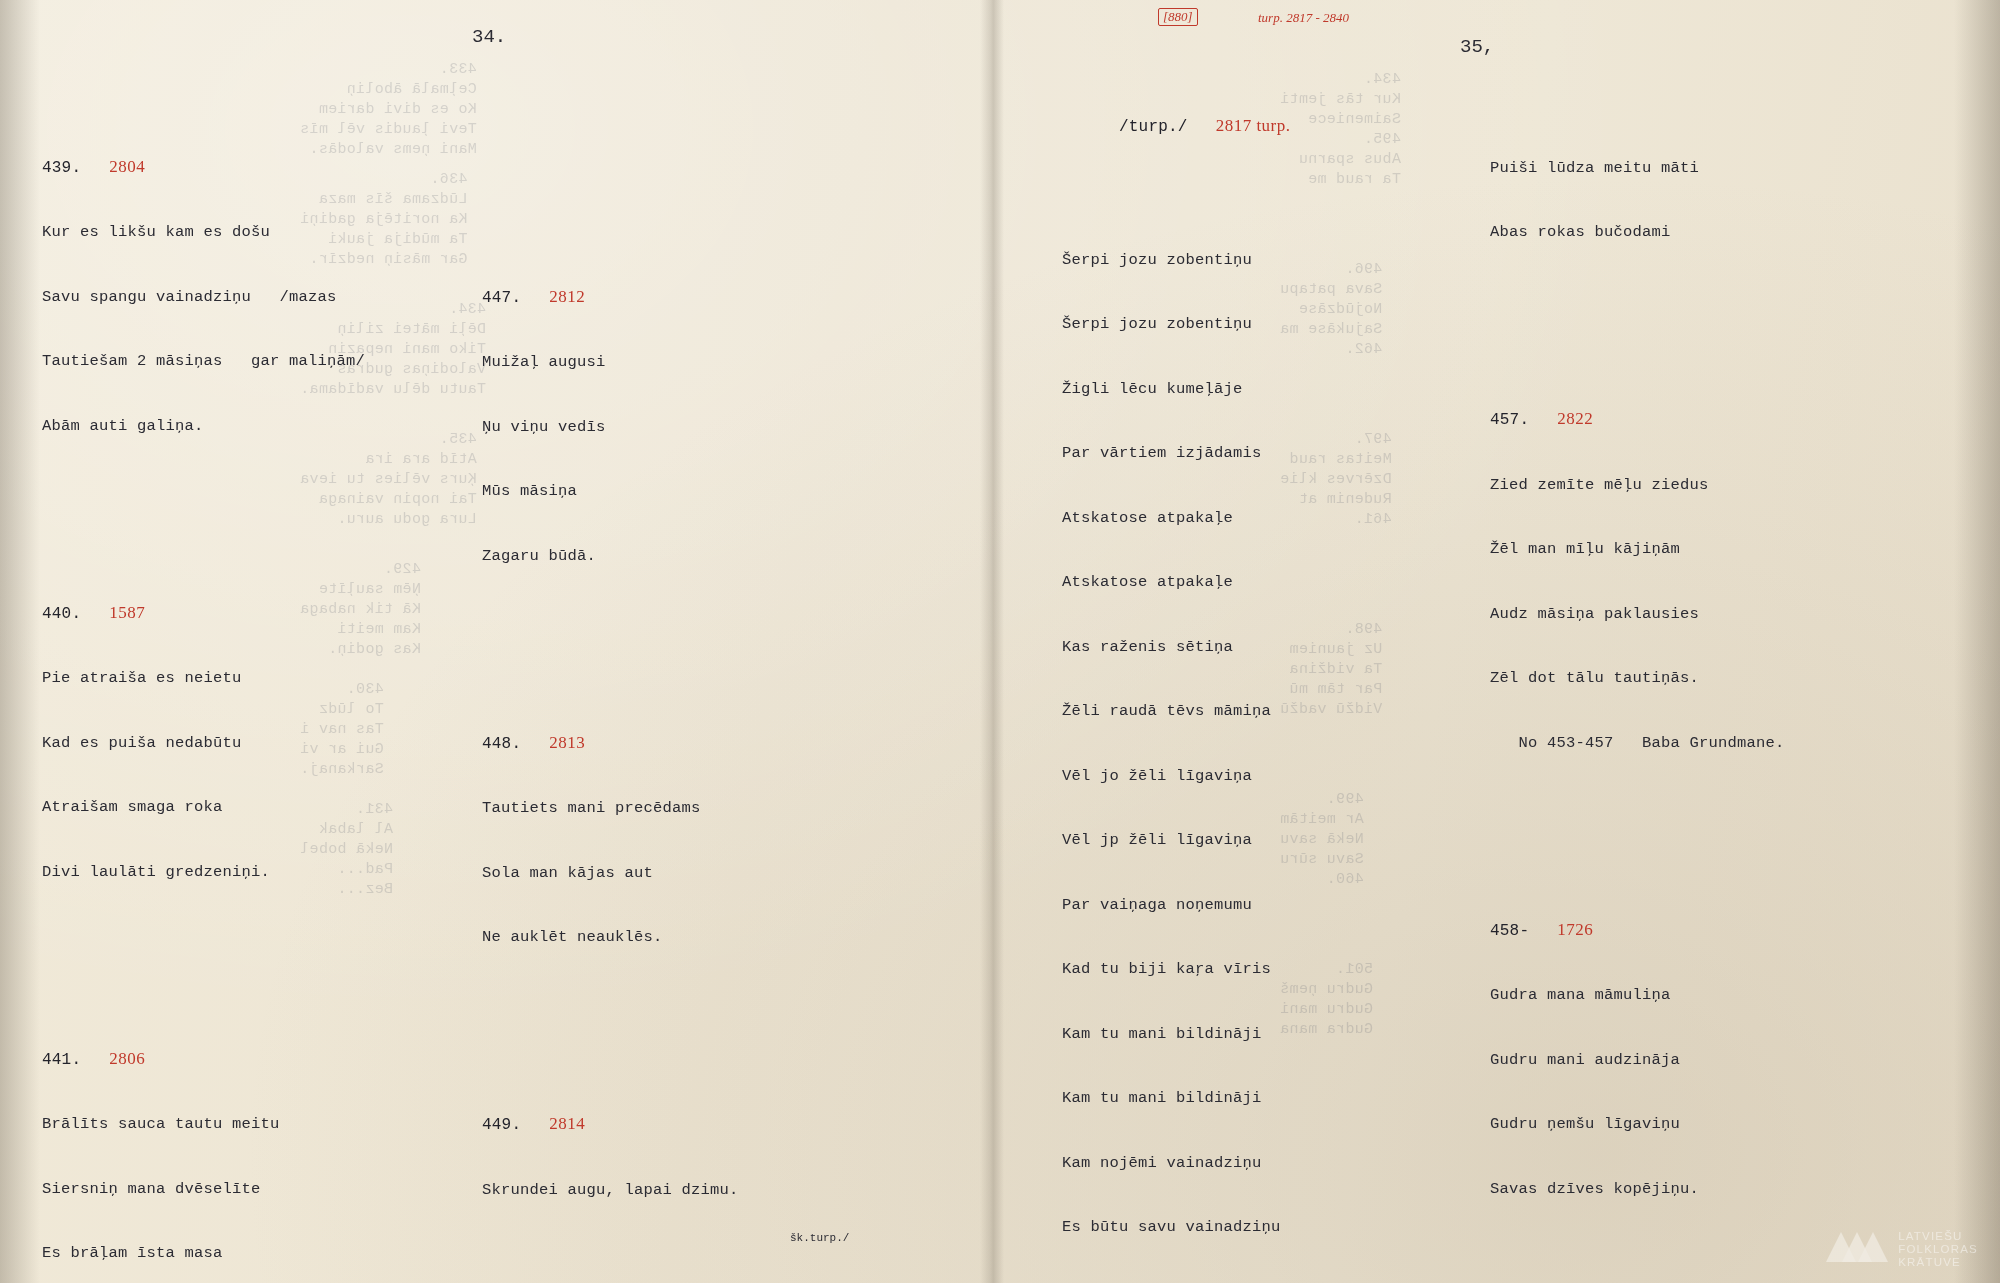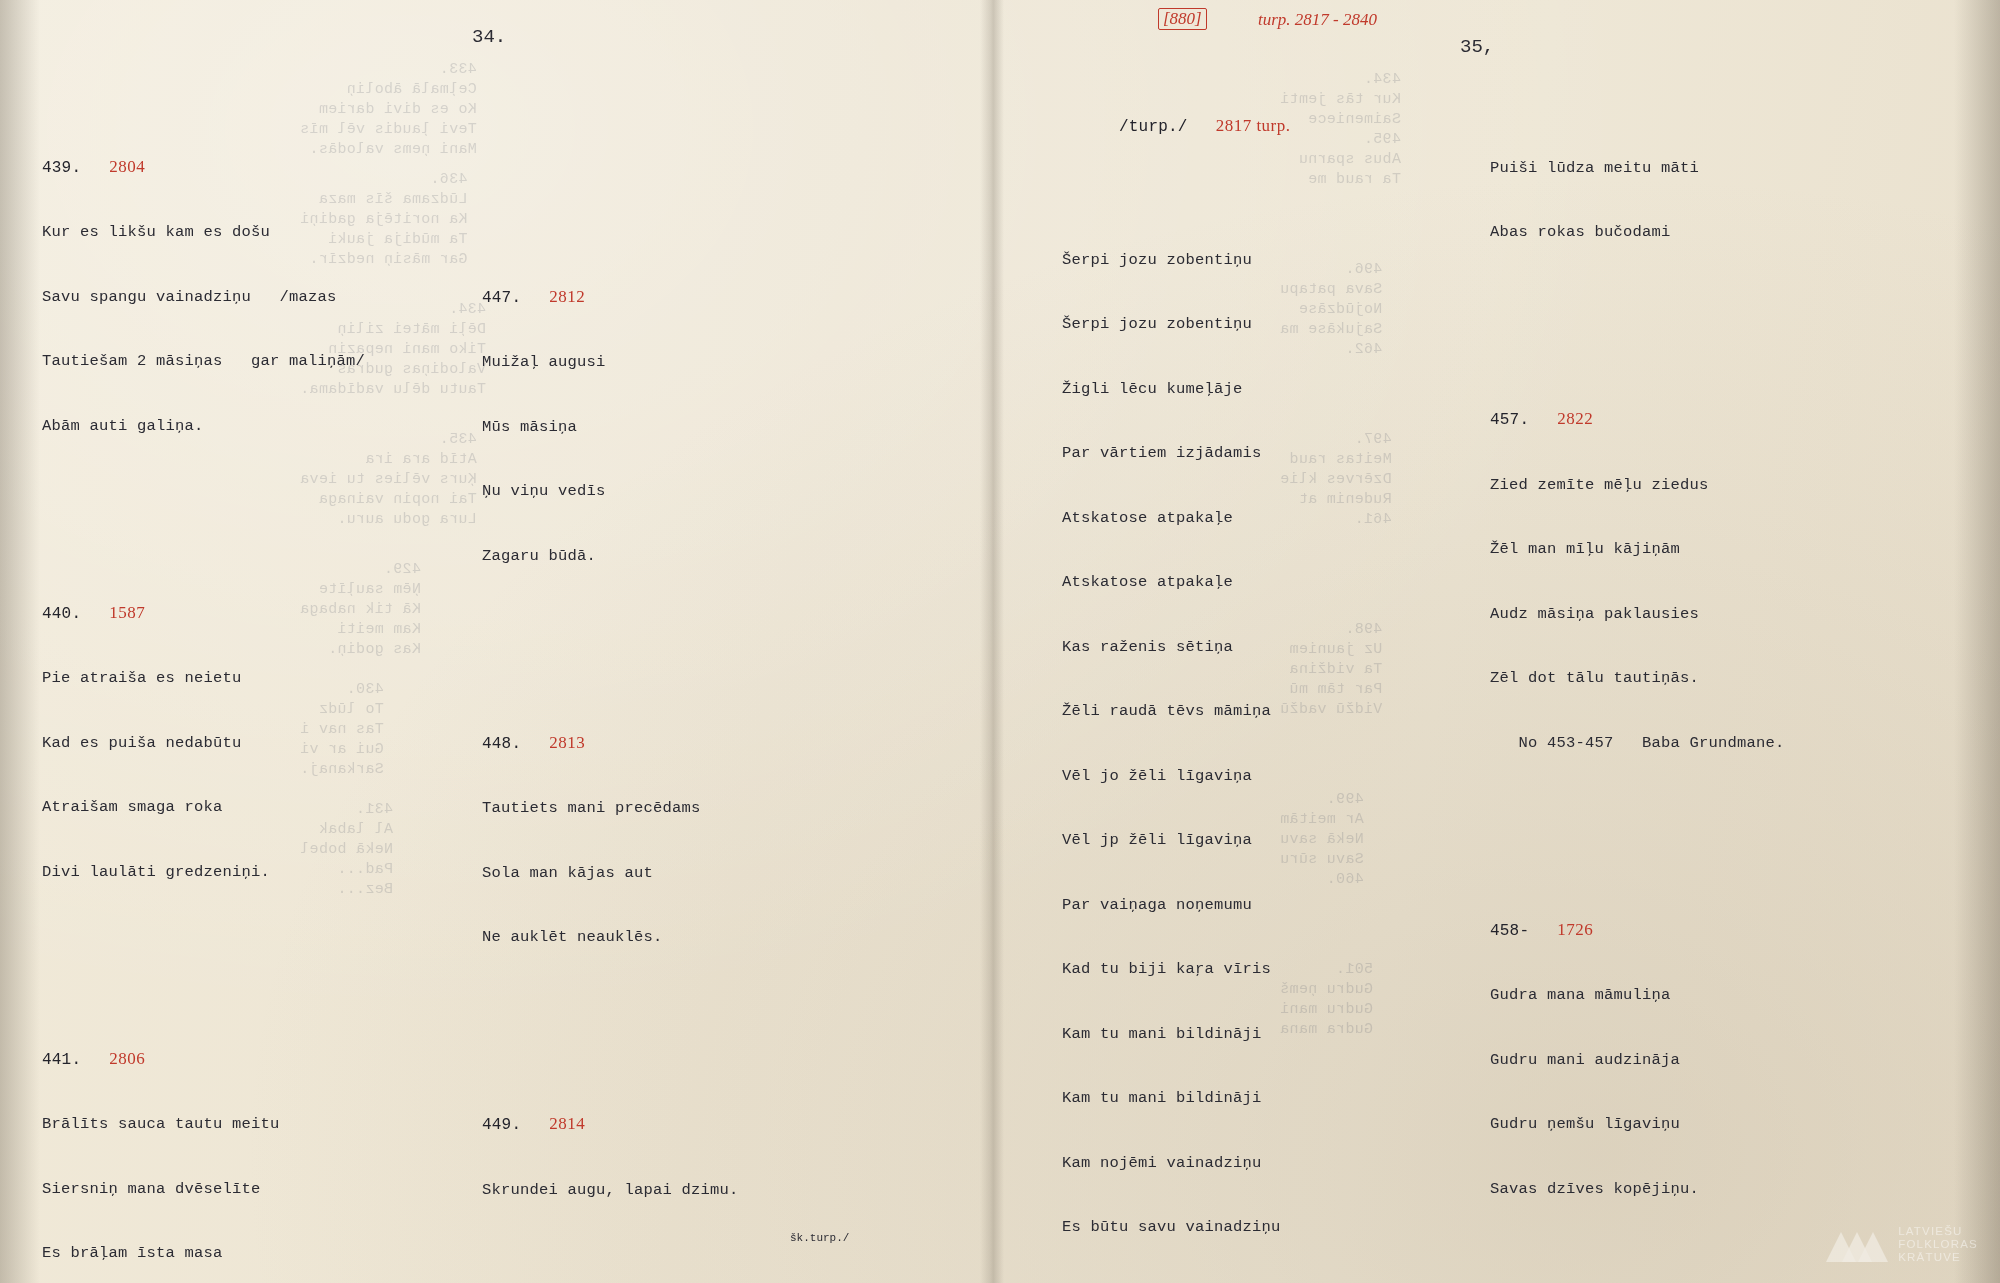--- a/index.html
+++ b/index.html
@@ -83,39 +83,39 @@
     font-size: 19px;
     color: #2b2b33;
     font-family: "Liberation Mono", monospace;
     margin-top: 14px;
   }
   .hdr-red {
     position: absolute;
     color: #c0392b;
     font-family: "Liberation Serif", serif;
     font-style: italic;
-    font-size: 17px;
+    font-size: 13px;
   }
   .boxed {
     border: 1.5px solid #c0392b;
     padding: 0 4px;
     display: inline-block;
     border-radius: 2px;
   }
   .attrib { font-size: 15.5px; }
   .center-note {
     position: absolute;
     font-size: 11px;
   }
   .watermark {
     position: absolute;
     right: 22px;
     bottom: 14px;
     display: flex;
-    align-items: flex-start;
+    align-items: flex-end;
     gap: 10px;
     opacity: 0.55;
     pointer-events: none;
   }
   .wm-mark {
     width: 62px; height: 44px;
     position: relative;
   }
   .wm-mark span {
     position: absolute;
@@ -249,22 +249,22 @@
     
 
     
   </div>
 
   <div class="col" style="left:482px; top:178px; width:480px;">
 
     <div class="stanza">
       <div><span class="num">447.</span><span class="rednum">2812</span></div>
       <span class="line">Muižaļ augusi</span>
+      <span class="line">Ņu viņu vedīs</span>
       <span class="line">Mūs māsiņa</span>
-      <span class="line">Ņu viņu vedīs</span>
       <span class="line">Zagaru būdā.</span>
     </div>
 
     <div class="stanza">
       <div><span class="num">448.</span><span class="rednum">2813</span></div>
       <span class="line">Tautiets mani precēdams</span>
       <span class="line">Sola man kājas aut</span>
       <span class="line">Ne auklēt neauklēs.</span>
     </div>
 

